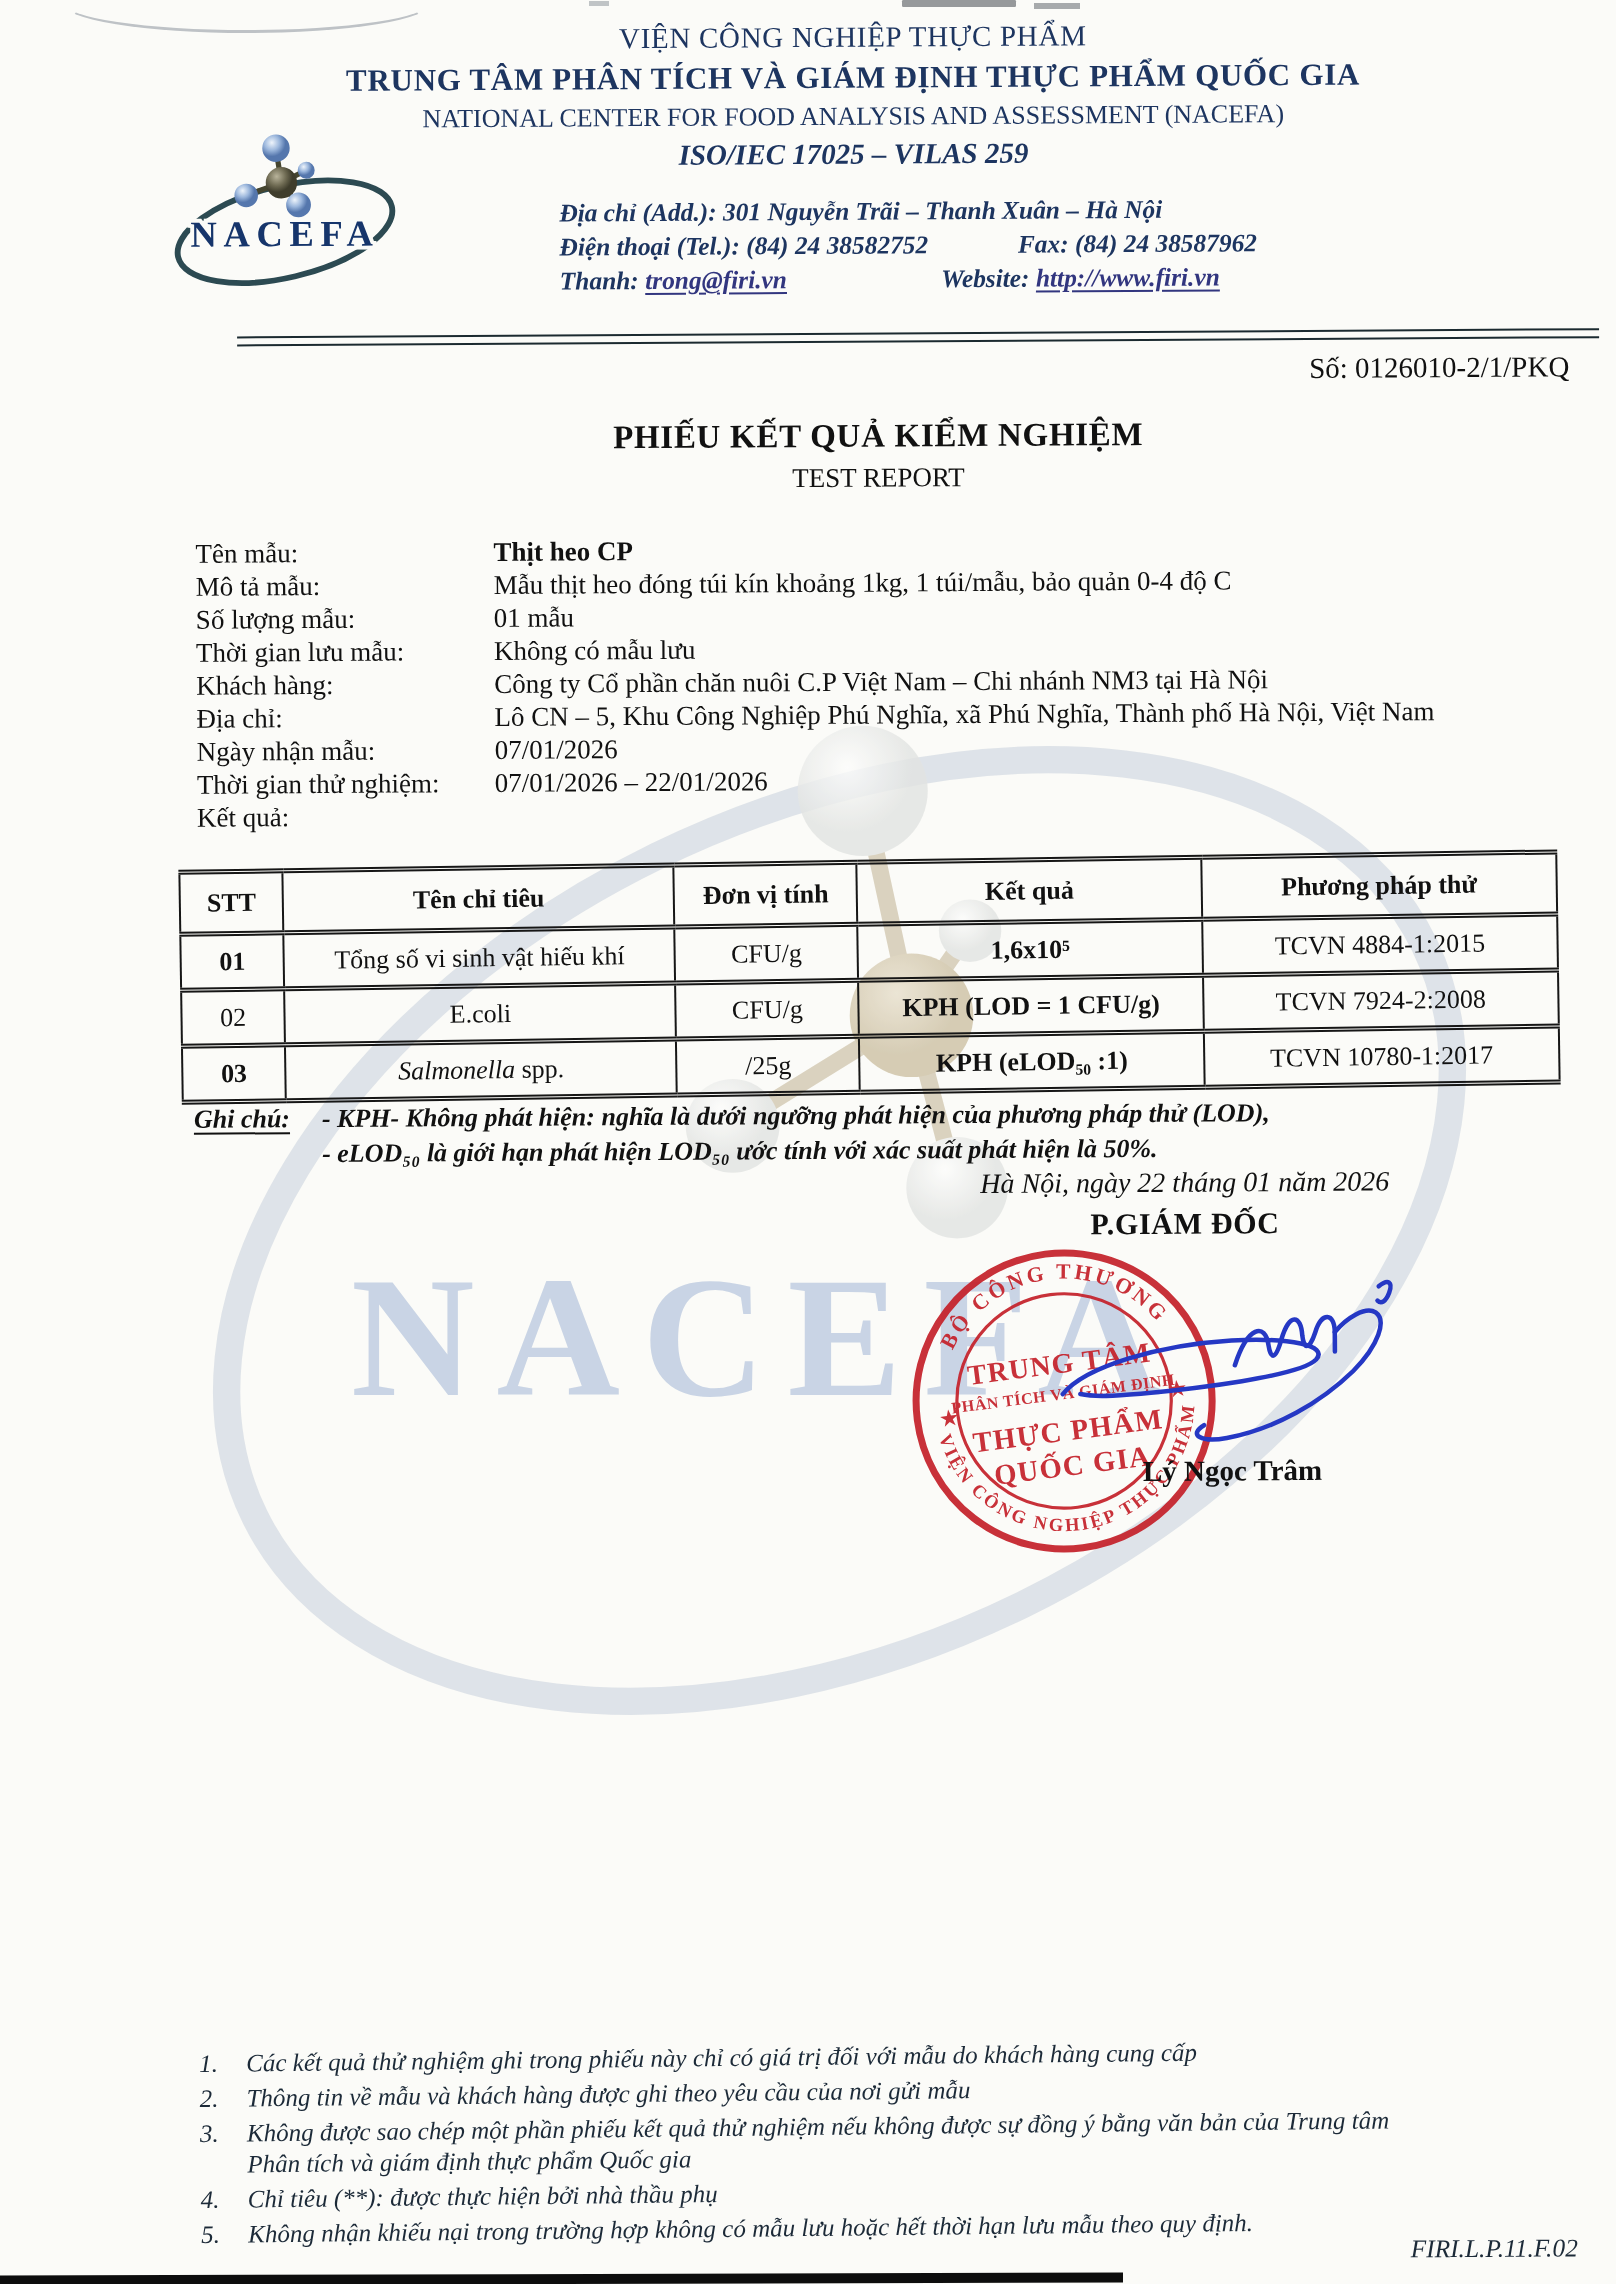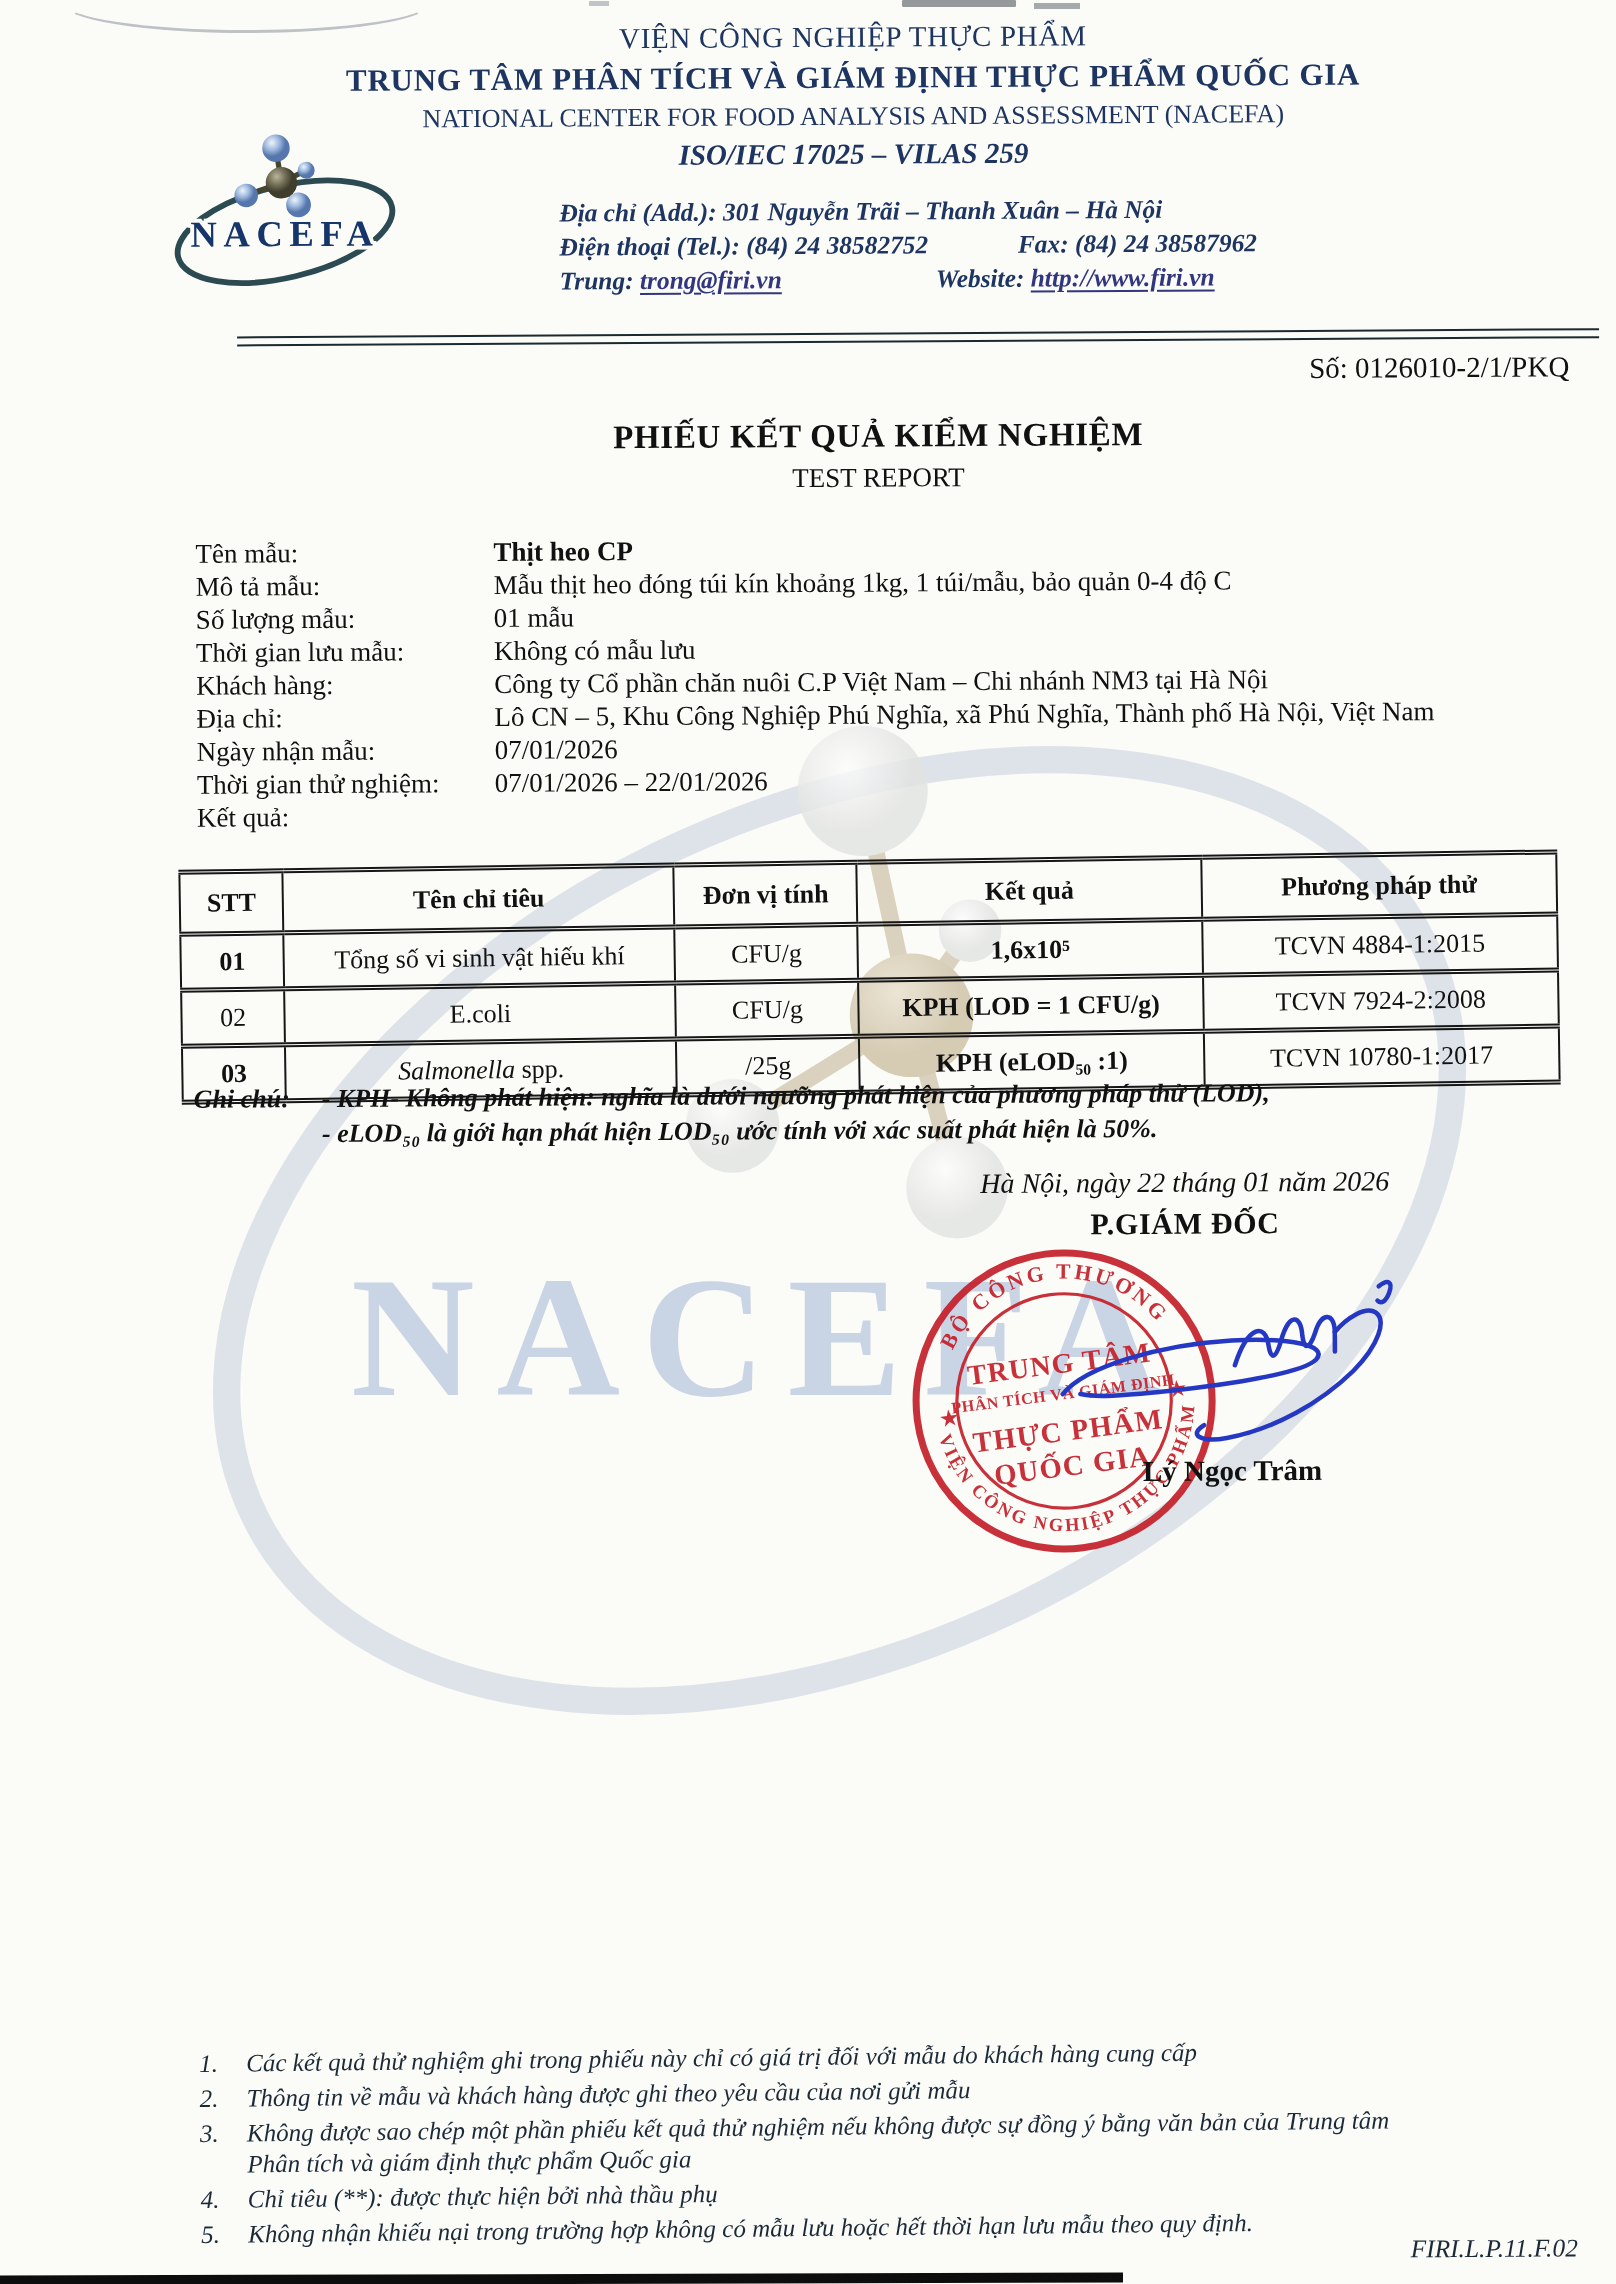--- a/index.html
+++ b/index.html
@@ -44,21 +44,21 @@
   table.results th,table.results td{
     border-left:2px solid #161616;border-right:2px solid #161616;
     border-top:5.2px double #161616;border-bottom:5.2px double #161616;
     vertical-align:middle;text-align:center;padding:0 3.9px;
   }
   table.results th{height:57px;font-weight:bold;}
   table.results td{height:51px;}
   td.c-name{text-align:left;padding-left:13px;}
   
   .notes{left:194px;top:1078px;width:1380px;font-size:26px;font-weight:bold;font-style:italic;line-height:35px;}
-  .notes .lbl{text-underline-offset:4.6px;display:inline-block;width:128px;}
+  .notes .lbl{text-decoration:underline;text-underline-offset:4.6px;display:inline-block;width:128px;margin-top:20px;}
   .notes .cont{padding-left:128px;}
   
   .sign-block{left:768px;top:1169px;width:833px;text-align:center;}
   .sign-date{font-size:28px;font-style:italic;}
   .sign-role{font-size:30px;font-weight:bold;margin-top:7.8px;letter-spacing:0.7px;}
   .stamp{left:900px;top:1243px;width:325px;height:319px;transform:rotate(-7deg);z-index:3;opacity:.93;}
   .signature{left:1038px;top:1269px;width:378px;height:208px;z-index:4;}
   .signer{left:1048px;top:1457px;width:365px;text-align:center;font-size:29px;font-weight:bold;z-index:5;}
   
   .footer{left:194px;top:2041px;width:1224px;font-size:25px;font-style:italic;color:#1c2a38;line-height:31px;transform:rotate(-0.3deg);}
@@ -150,21 +150,21 @@
         <span>301 Nguyễn Trãi – Thanh Xuân – Hà Nội</span>
       </div>
       <div>
         <span>Điện thoại (Tel.):</span>
         <span>(84) 24 38582752</span>
         <span class="gap"></span>
         <span>Fax:</span>
         <span>(84) 24 38587962</span>
       </div>
       <div>
-        <span>Trung:</span>
+        <span>Thanh:</span>
         <u>trong@firi.vn</u>
         <span class="gap2"></span>
         <span>Website:</span>
         <u>http://www.firi.vn</u>
       </div>
     </div>
 
     <div class="abs rule"></div>
 
     <div class="abs doc-no">Số: 0126010-2/1/PKQ</div>

